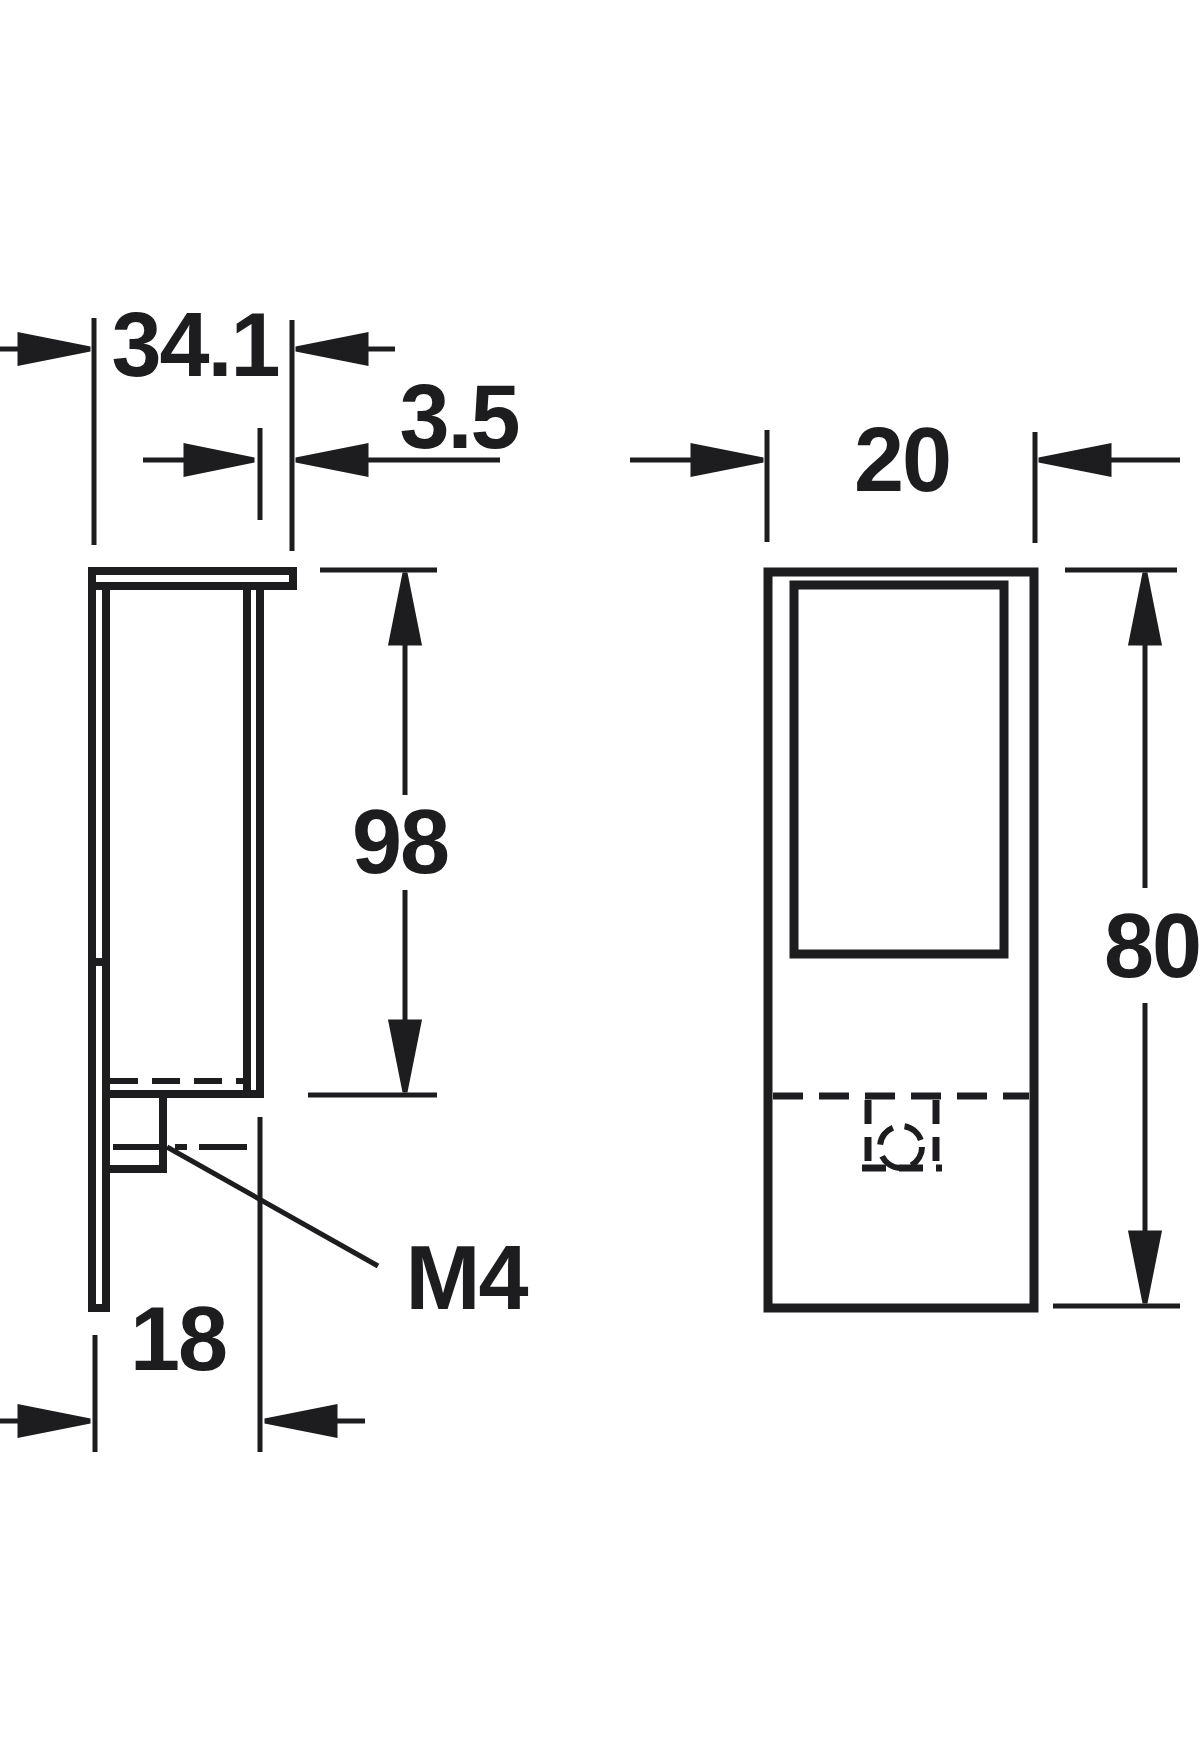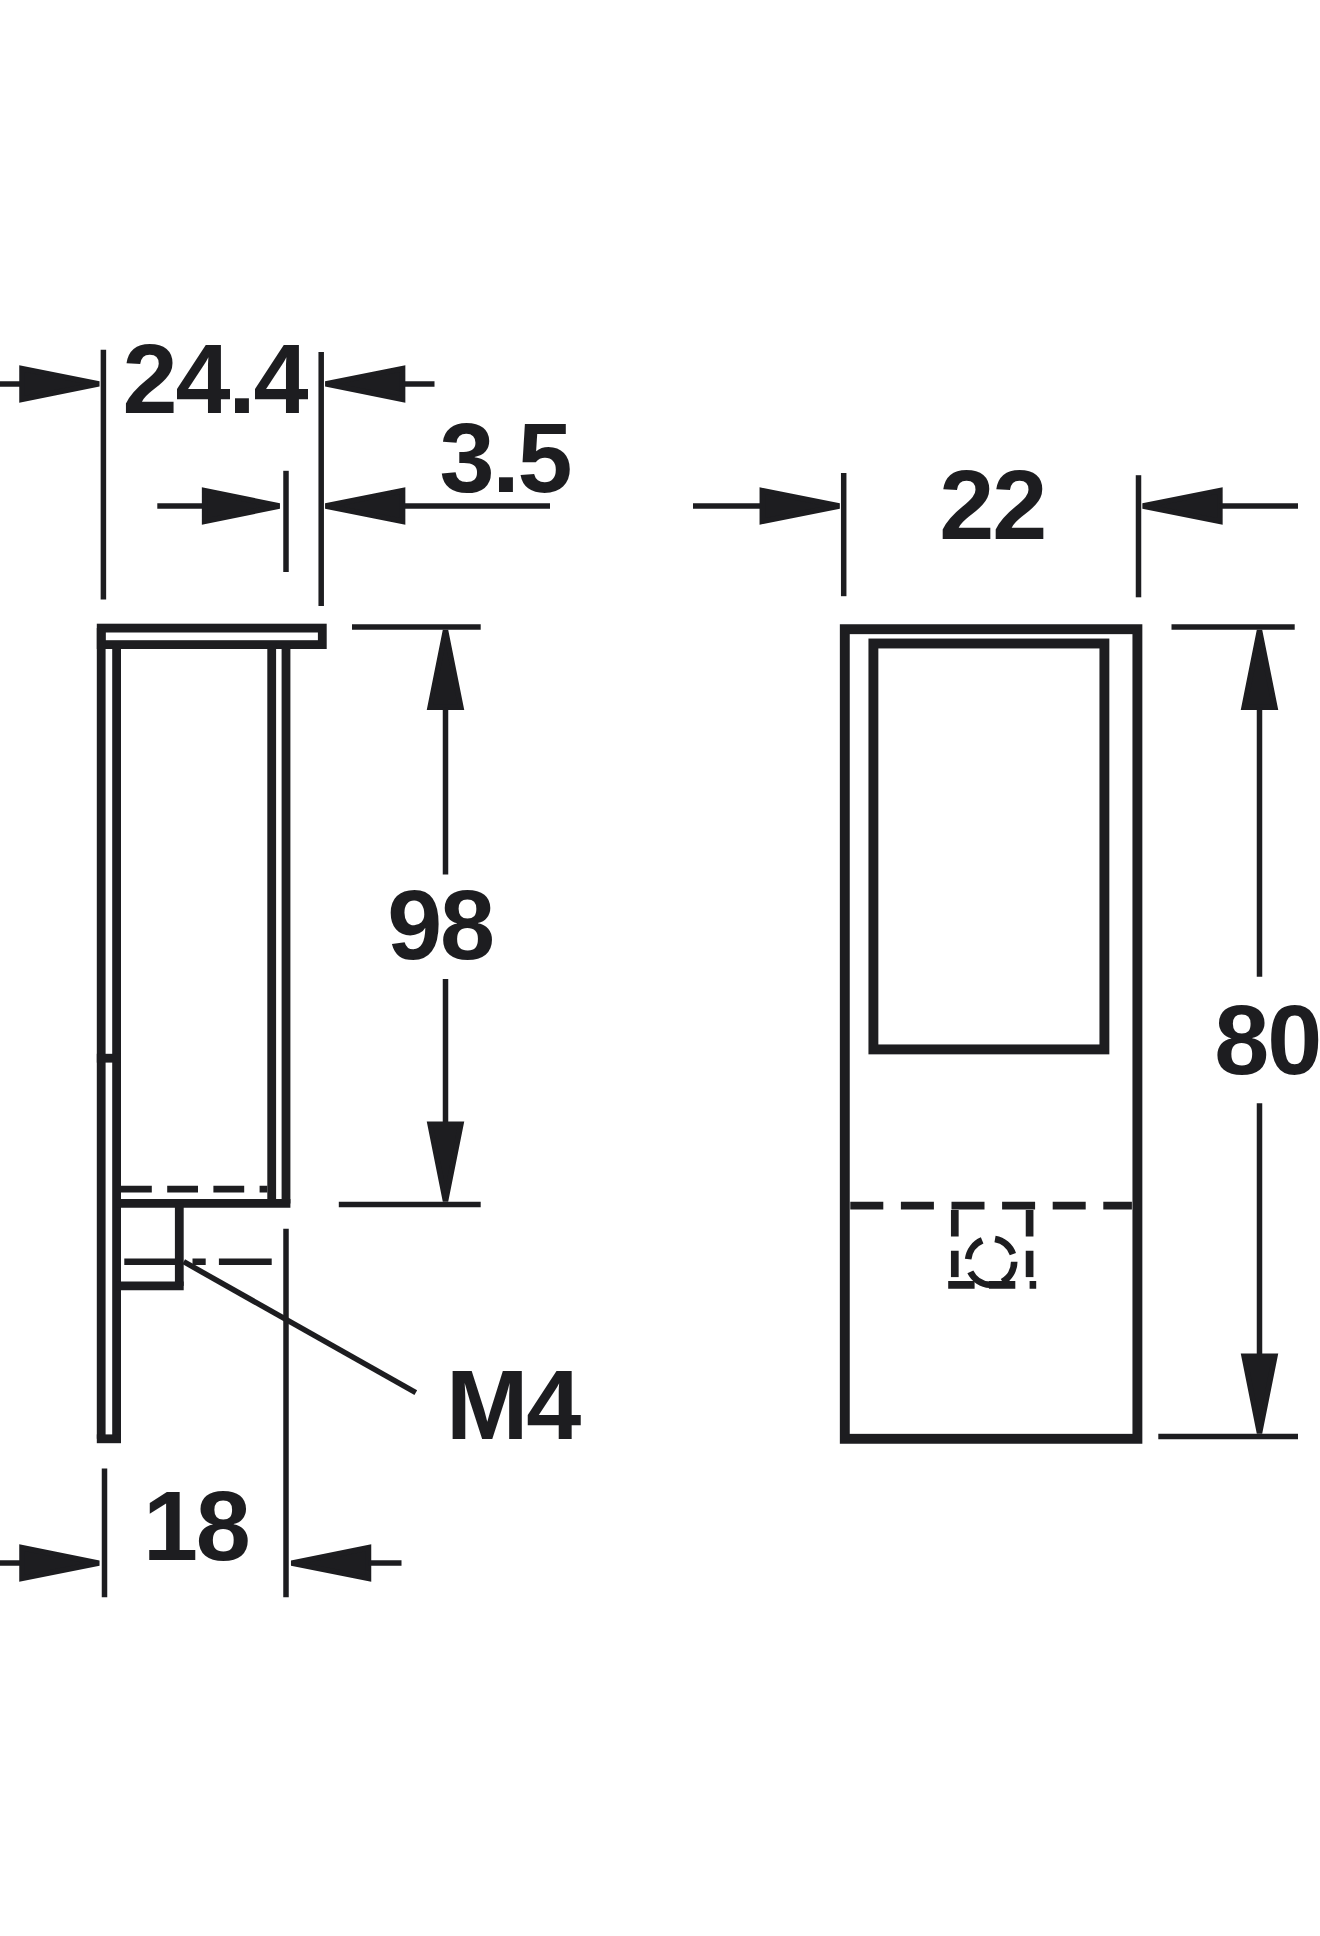--- a/index.html
+++ b/index.html
@@ -128,27 +128,27 @@
     <g stroke="#1d1d20" stroke-width="5" fill="#1d1d20">
       <line x1="1065" y1="570" x2="1177" y2="570"></line>
       <line x1="1053" y1="1306" x2="1180" y2="1306"></line>
       <polygon points="1145,573 1131,643 1159,643"></polygon>
       <line x1="1145" y1="643" x2="1145" y2="888"></line>
       <line x1="1145" y1="1003" x2="1145" y2="1233"></line>
       <polygon points="1145,1303 1131,1233 1159,1233"></polygon>
     </g>
   </svg>
 
-  <div class="dim-label" style="left:195px; top:345px;">24.4</div>
+  <div class="dim-label" style="left:195px; top:345px;">34.1</div>
 
   <div class="dim-label" style="left:431px; top:417px;margin-left:28px;">3.5</div>
 
   <div class="dim-label" style="left:400px; top:842px;">98</div>
 
   <div class="dim-label" style="left:466px; top:1278px;">M4</div>
 
-  <div class="dim-label" style="left:178px; top:1388px;text-align:right;">18</div>
+  <div class="dim-label" style="left:178px; top:1339px;text-align:right;">18</div>
 
-  <div class="dim-label" style="left:902px; top:460px;">22</div>
+  <div class="dim-label" style="left:902px; top:460px;">20</div>
 
   <div class="dim-label" style="left:1152px; top:946px;text-align:right;">80</div>
 
 </div>
 
 </body></html>

